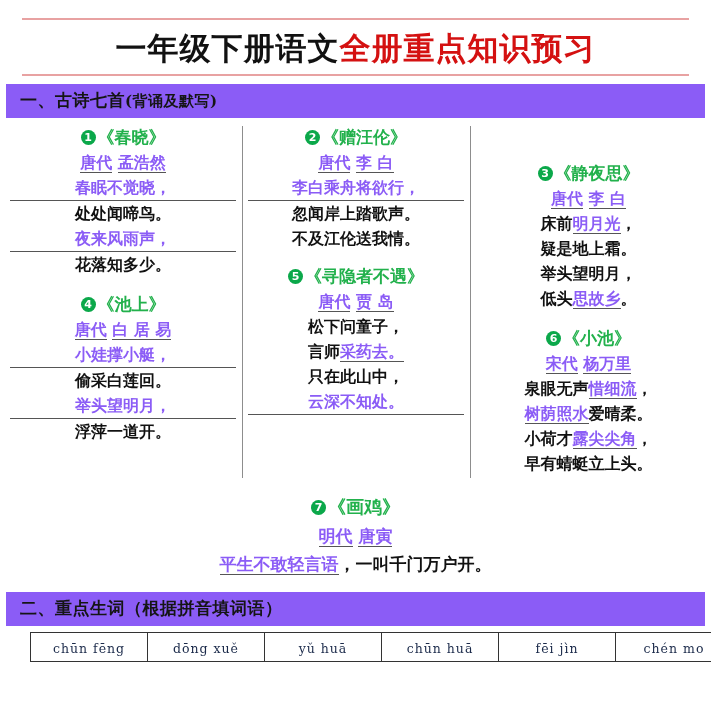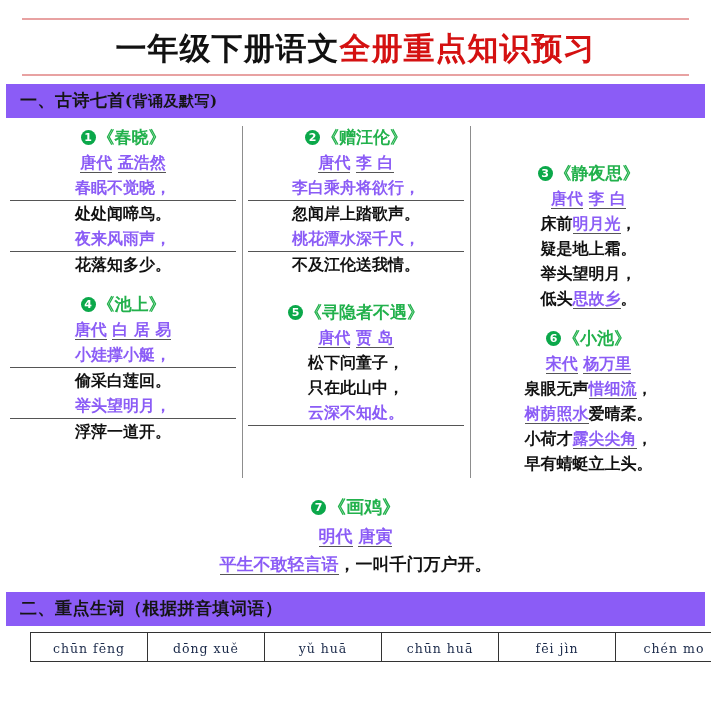--- a/index.html
+++ b/index.html
@@ -129,32 +129,32 @@
     <div class="col c2">
       <div class="poem">
         <div class="poem-title">
           <span class="num">2</span><span class="ptitle-text">《赠汪伦》</span>
         </div>
         <div class="author">
           <span class="red u">唐代</span><span class="blk"> </span><span class="red u">李 白</span>
         </div>
         <div class="line red u">李白乘舟将欲行，</div>
         <div class="line blk">忽闻岸上踏歌声。</div>
-        <div class="line red u">桃花潭水深千尺，</div>
         <div class="line blk">不及江伦送我情。</div>
       </div>
 
-      <div class="poem" style="margin-top:22px;">
+      <div class="poem" style="margin-top:12px;">
         <div class="poem-title">
           <span class="num">5</span><span class="ptitle-text">《寻隐者不遇》</span>
         </div>
         <div class="author">
           <span class="red u">唐代</span><span class="blk"> </span><span class="red u">贾 岛</span>
         </div>
         <div class="line blk">松下问童子，</div>
+        <div class="line"><span class="blk">言师</span><span class="red u">采药去。</span></div>
         <div class="line blk">只在此山中，</div>
         <div class="line red u">云深不知处。</div>
       </div>
     </div>
 
     <div class="col c3">
       <div class="poem">
         <div class="poem-title">
           <span class="num">3</span><span class="ptitle-text">《静夜思》</span>
         </div>

